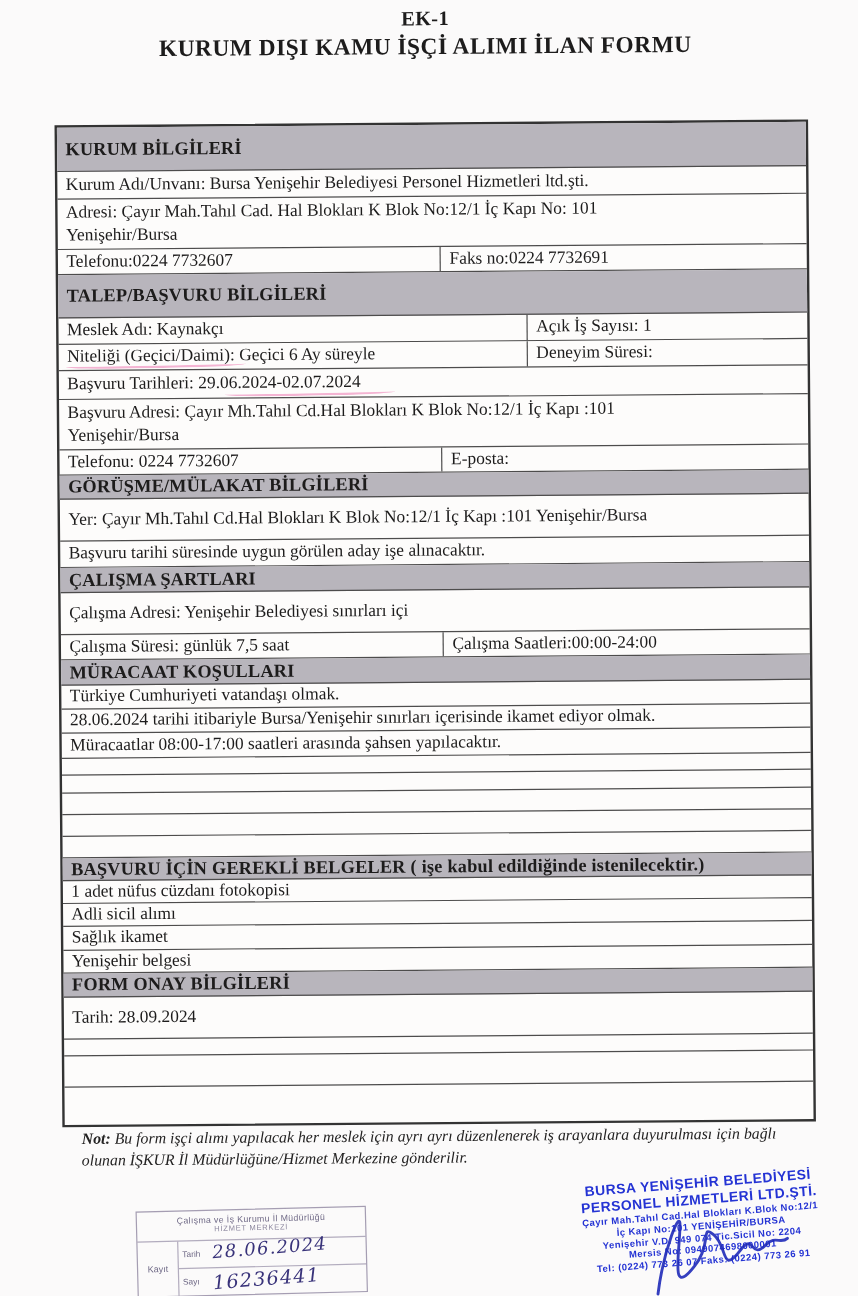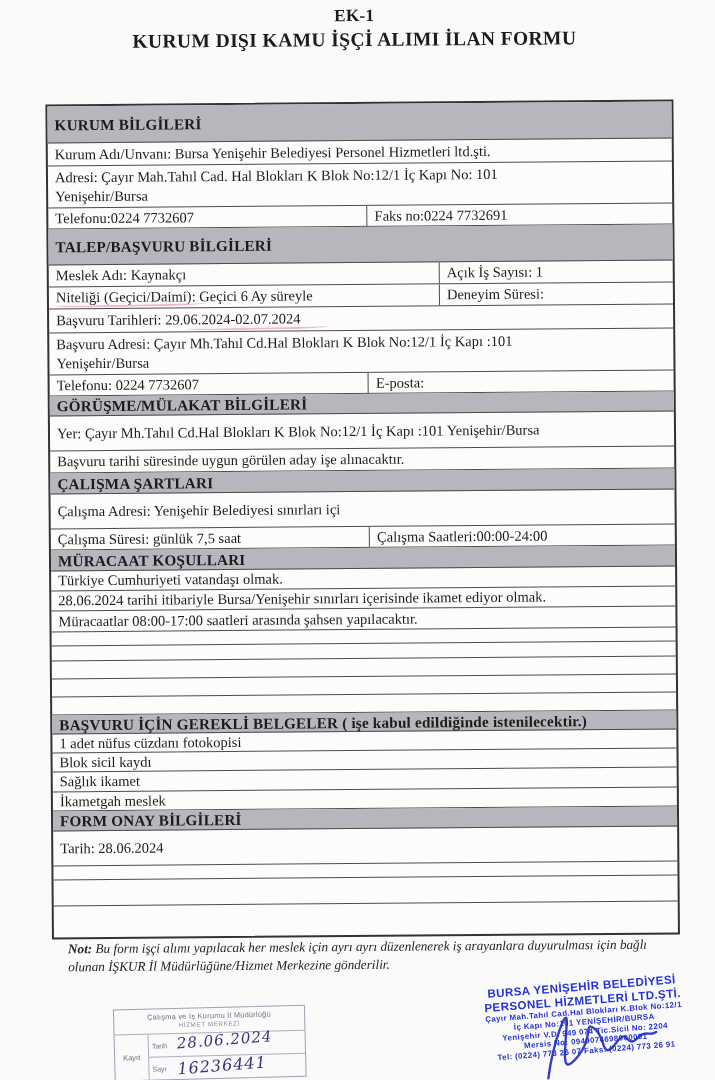--- a/index.html
+++ b/index.html
@@ -189,33 +189,33 @@
         <div class="trow row" style="height: 18px;">
           <span class="txt"></span>
         </div>
         <div class="trow header" style="height: 19px;">
           <span class="txt">BAŞVURU İÇİN GEREKLİ BELGELER ( işe kabul edildiğinde istenilecektir.)</span>
         </div>
         <div class="trow row" style="height: 19px;">
           <span class="txt">1 adet nüfus cüzdanı fotokopisi</span>
         </div>
         <div class="trow row" style="height: 19px;">
-          <span class="txt">Blok sicil kaydı</span>
+          <span class="txt">Adli sicil alımı</span>
         </div>
         <div class="trow row" style="height: 20px;">
           <span class="txt">Sağlık ikamet</span>
         </div>
         <div class="trow row" style="height: 19px;">
-          <span class="txt">İkametgah meslek</span>
+          <span class="txt">Yenişehir belgesi</span>
         </div>
         <div class="trow header" style="height: 20px;">
           <span class="txt">FORM ONAY BİLGİLERİ</span>
         </div>
         <div class="trow row" style="height: 35px;">
-          <span class="txt">Tarih: 28.06.2024</span>
+          <span class="txt">Tarih: 28.09.2024</span>
         </div>
         <div class="trow row" style="height: 14px;">
           <span class="txt"></span>
         </div>
         <div class="trow row" style="height: 26px;">
           <span class="txt"></span>
         </div>
         <div class="trow row" style="height: 31px;">
           <span class="txt"></span>
         </div>

